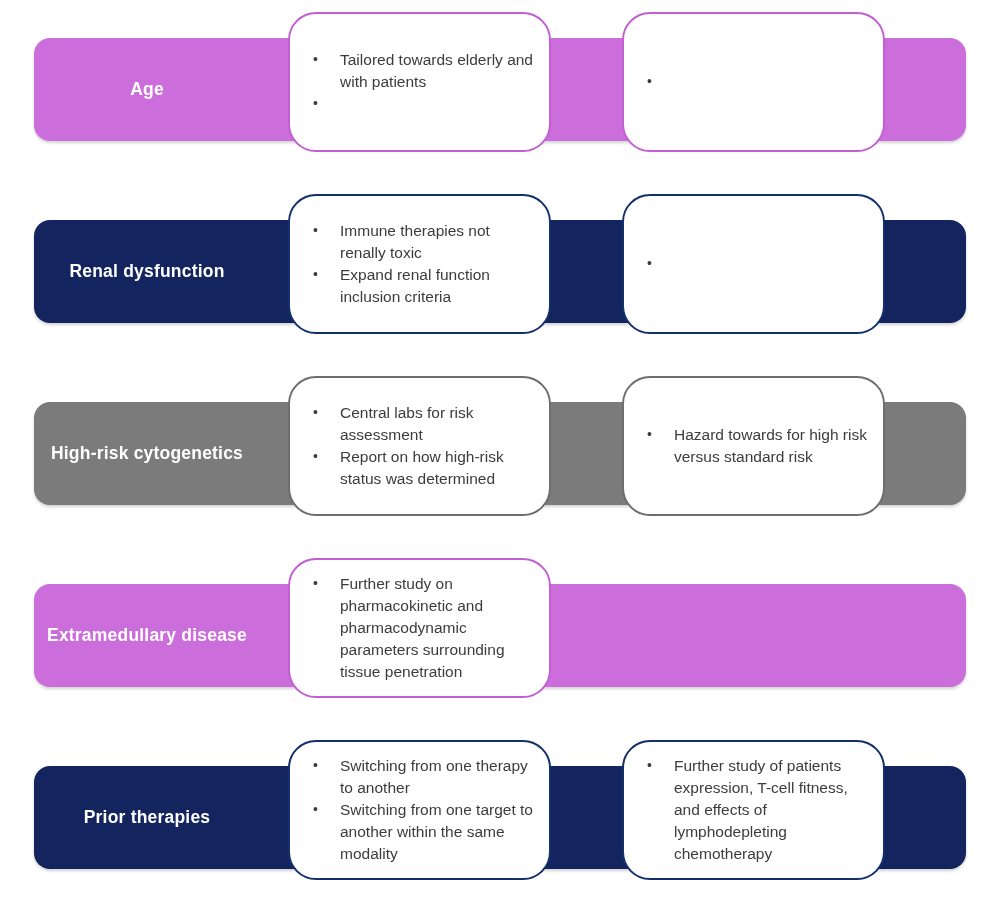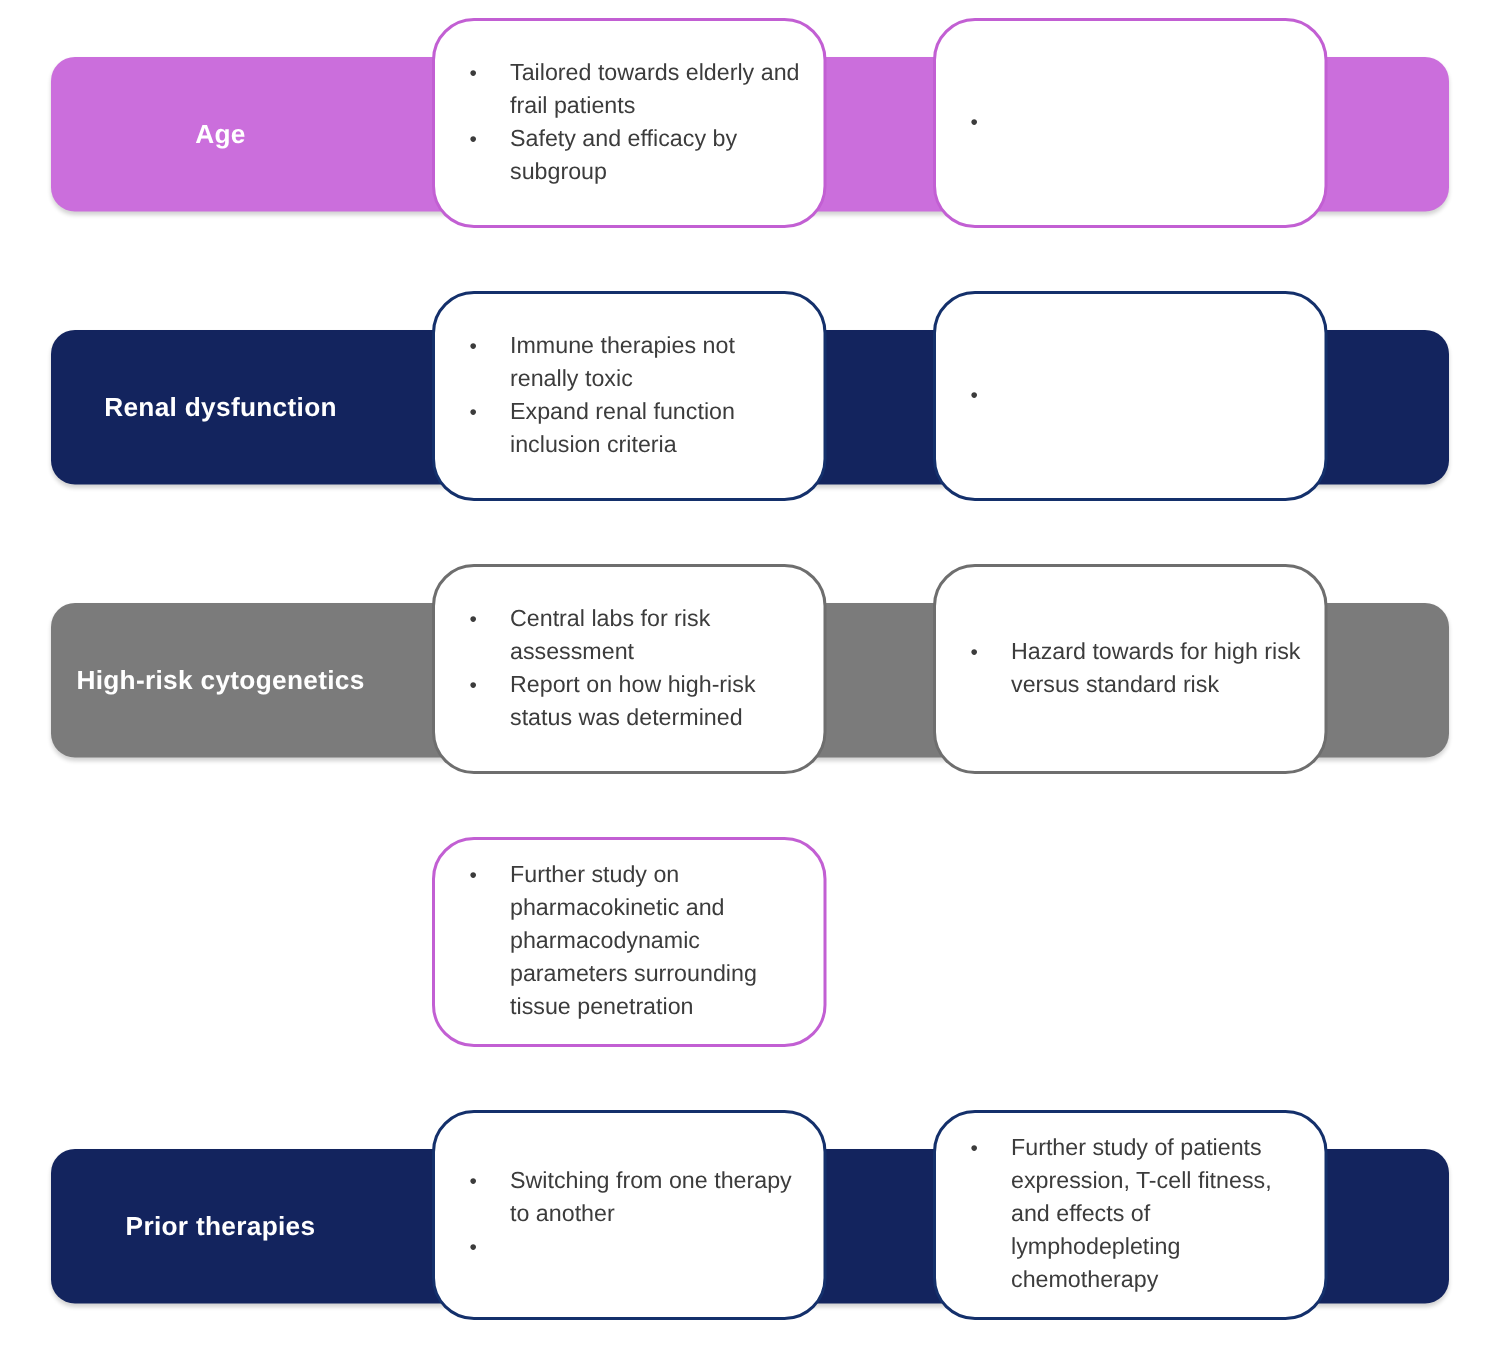--- a/index.html
+++ b/index.html
@@ -92,25 +92,24 @@
 
 <div class="diagram">
     <div class="band-row" style="--bar-color: #cb6edc; --border-color: #c25fd3;">
     <div class="band-bar">
       <div class="band-label">Age</div>
     </div>
   <div class="callout-card card-1">
     <ul class="bullet-list">
           <li class="bullet-item">
     <span class="bullet-dot">•</span>
-    <span class="bullet-text">Tailored towards elderly and frail patients</span>
-  </li>
-          <li class="bullet-item">
-    <span class="bullet-dot">•</span>
-    <span class="bullet-text">Safety and efficacy by subgroup</span>
+    <span class="bullet-text">Tailored towards elderly and with patients</span>
+  </li>
+          <li class="bullet-item">
+    <span class="bullet-dot">•</span>
   </li>
         </ul>
   </div>
       <div class="callout-card card-2">
     <ul class="bullet-list">
           <li class="bullet-item">
     <span class="bullet-dot">•</span>
   </li>
         </ul>
   </div>
@@ -158,20 +157,23 @@
       <div class="callout-card card-2">
     <ul class="bullet-list">
           <li class="bullet-item">
     <span class="bullet-dot">•</span>
     <span class="bullet-text">Hazard towards for high risk versus standard risk</span>
   </li>
         </ul>
   </div>
     </div>
     <div class="band-row" style="--bar-color: #cb6edc; --border-color: #c25fd3;">
+    <div class="band-bar">
+      <div class="band-label">Extramedullary disease</div>
+    </div>
   <div class="callout-card card-1">
     <ul class="bullet-list">
           <li class="bullet-item">
     <span class="bullet-dot">•</span>
     <span class="bullet-text">Further study on pharmacokinetic and pharmacodynamic parameters surrounding tissue penetration</span>
   </li>
         </ul>
   </div>
     </div>
     <div class="band-row" style="--bar-color: #13245e; --border-color: #14306b;">
@@ -179,20 +181,21 @@
       <div class="band-label">Prior therapies</div>
     </div>
   <div class="callout-card card-1">
     <ul class="bullet-list">
           <li class="bullet-item">
     <span class="bullet-dot">•</span>
     <span class="bullet-text">Switching from one therapy to another</span>
   </li>
           <li class="bullet-item">
     <span class="bullet-dot">•</span>
+    <span class="bullet-text">Switching from one target to another within the same modality</span>
   </li>
         </ul>
   </div>
       <div class="callout-card card-2">
     <ul class="bullet-list">
           <li class="bullet-item">
     <span class="bullet-dot">•</span>
     <span class="bullet-text">Further study of patients expression, T-cell fitness, and effects of lymphodepleting chemotherapy</span>
   </li>
         </ul>

